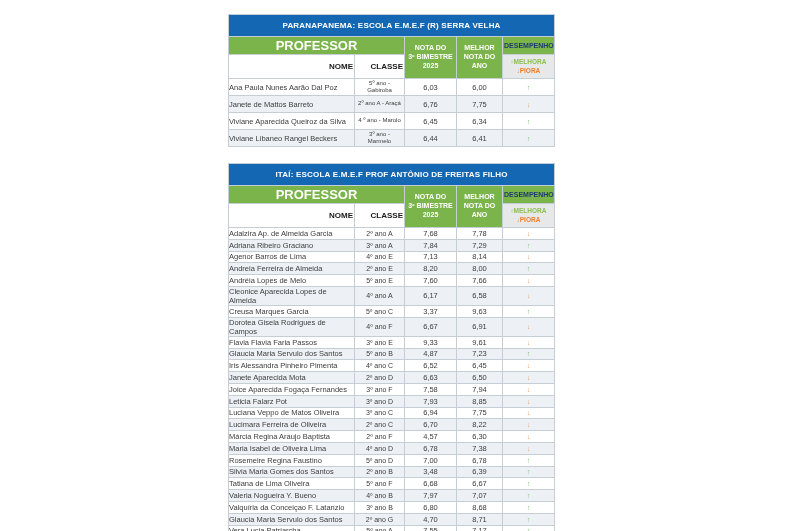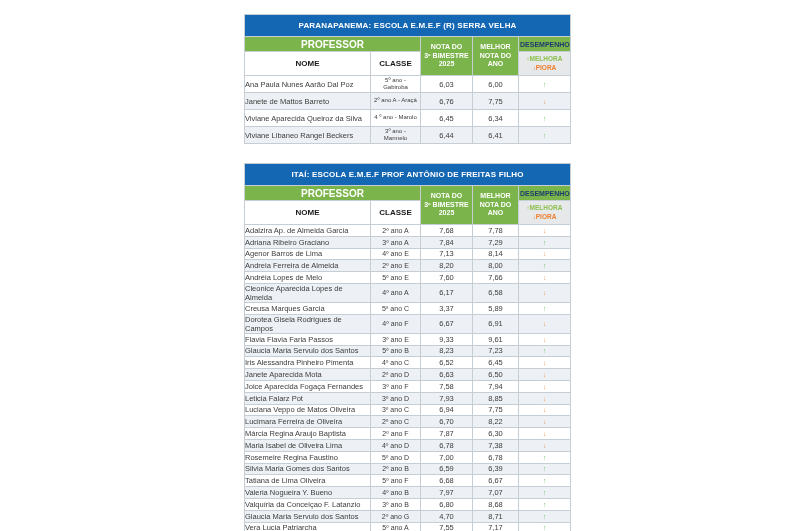--- a/index.html
+++ b/index.html
@@ -2,21 +2,21 @@
 <html style="--header-blue: #1467B3; --header-green: #7BB44A; --desempenho-text: #1D3C6E; --melhora-green: #8CBF4F; --piora-orange: #EE7F2D; --up-arrow-green: #74BC6C; --down-arrow-orange: #E8995B; --row-alt: #EDF1F5;"><head>
 <meta charset="utf-8">
 <style>
   html,body{margin:0;padding:0;}
   body{
     width:785px;height:531px;background:#ffffff;position:relative;
     font-family:"Liberation Sans","DejaVu Sans",sans-serif;
     -webkit-font-smoothing:antialiased;
   }
   .school-table{
-    position:absolute;left:244px;width:326px;
+    position:absolute;left:228px;width:326px;
     border-collapse:collapse;table-layout:fixed;
     font-size:7.5px;color:#3c3c3c;
   }
   #table-0{top:14px;}
   #table-1{top:163px;}
   .school-table col.c-name{width:126px;}
   .school-table col.c-classe{width:50px;}
   .school-table col.c-nota{width:52px;}
   .school-table col.c-melhor{width:46px;}
   .school-table col.c-desemp{width:52px;}
@@ -25,30 +25,30 @@
   }
   .title-bar{
     background:var(--header-blue,#1467B3);color:#ffffff;
     font-size:8px;font-weight:bold;text-align:center;
     height:19px;letter-spacing:.2px;border:1px solid var(--header-blue,#1467B3);
   }
   .green-cell{
     background:var(--header-green,#7BB44A);color:#ffffff;
     font-weight:bold;text-align:center;
   }
-  .prof-cell{height:12px;font-size:10px;}
+  .prof-cell{height:12px;font-size:13px;}
   .nota-head,.melhor-head{font-size:7px;line-height:1.25;}
   .desemp-head{
     background:var(--header-green,#7BB44A);
     color:var(--desempenho-text,#1D3C6E);
     font-size:7px;font-weight:bold;text-align:center;height:12px;
   }
   .nome-head,.classe-head{
     background:#ffffff;color:#1a1a1a;font-size:8px;font-weight:bold;
-    text-align:center;height:21px;
+    text-align:right;height:21px;
   }
   .legend-cell{
     background:#e7e8e9;text-align:center;font-size:6.5px;font-weight:bold;
     line-height:1.35;
   }
   .legend-up{color:var(--melhora-green,#8CBF4F);}
   .legend-down{color:var(--piora-orange,#EE7F2D);}
   .legend-arrow{font-size:6px;}
   tbody td{background:#ffffff;text-align:center;padding:0 2px;}
   tbody tr.alt td{background:var(--row-alt,#EDF1F5);}
@@ -206,41 +206,41 @@
         <td class="name">Cleonice Aparecida Lopes de Almeida</td>
         <td class="classe">4º ano A</td>
         <td class="nota">6,17</td>
         <td class="melhor">6,58</td>
         <td class="trend down">↓</td>
       </tr>
       <tr>
         <td class="name">Creusa Marques Garcia</td>
         <td class="classe">5º ano C</td>
         <td class="nota">3,37</td>
-        <td class="melhor">5,89</td>
+        <td class="melhor">9,63</td>
         <td class="trend up">↑</td>
       </tr>
       <tr class="alt">
         <td class="name">Dorotea Gisela Rodrigues de Campos</td>
         <td class="classe">4º ano F</td>
         <td class="nota">6,67</td>
         <td class="melhor">6,91</td>
         <td class="trend down">↓</td>
       </tr>
       <tr>
         <td class="name">Flavia Flavia Faria Passos</td>
         <td class="classe">3º ano E</td>
         <td class="nota">9,33</td>
         <td class="melhor">9,61</td>
         <td class="trend down">↓</td>
       </tr>
       <tr class="alt">
         <td class="name">Glaucia Maria Servulo dos Santos</td>
         <td class="classe">5º ano B</td>
-        <td class="nota">8,23</td>
+        <td class="nota">4,87</td>
         <td class="melhor">7,23</td>
         <td class="trend up">↑</td>
       </tr>
       <tr>
         <td class="name">Iris Alessandra Pinheiro Pimenta</td>
         <td class="classe">4º ano C</td>
         <td class="nota">6,52</td>
         <td class="melhor">6,45</td>
         <td class="trend down">↓</td>
       </tr>
@@ -275,42 +275,42 @@
       <tr class="alt">
         <td class="name">Lucimara Ferreira de Oliveira</td>
         <td class="classe">2º ano C</td>
         <td class="nota">6,70</td>
         <td class="melhor">8,22</td>
         <td class="trend down">↓</td>
       </tr>
       <tr>
         <td class="name">Márcia Regina Araujo Baptista</td>
         <td class="classe">2º ano F</td>
-        <td class="nota">7,87</td>
+        <td class="nota">4,57</td>
         <td class="melhor">6,30</td>
         <td class="trend down">↓</td>
       </tr>
       <tr class="alt">
         <td class="name">Maria Isabel de Oliveira Lima</td>
         <td class="classe">4º ano D</td>
         <td class="nota">6,78</td>
         <td class="melhor">7,38</td>
         <td class="trend down">↓</td>
       </tr>
       <tr>
         <td class="name">Rosemeire Regina Faustino</td>
         <td class="classe">5º ano D</td>
         <td class="nota">7,00</td>
         <td class="melhor">6,78</td>
         <td class="trend up">↑</td>
       </tr>
       <tr class="alt">
         <td class="name">Silvia Maria Gomes dos Santos</td>
         <td class="classe">2º ano B</td>
-        <td class="nota">6,59</td>
+        <td class="nota">3,48</td>
         <td class="melhor">6,39</td>
         <td class="trend up">↑</td>
       </tr>
       <tr>
         <td class="name">Tatiana de Lima Oliveira</td>
         <td class="classe">5º ano F</td>
         <td class="nota">6,68</td>
         <td class="melhor">6,67</td>
         <td class="trend up">↑</td>
       </tr>

